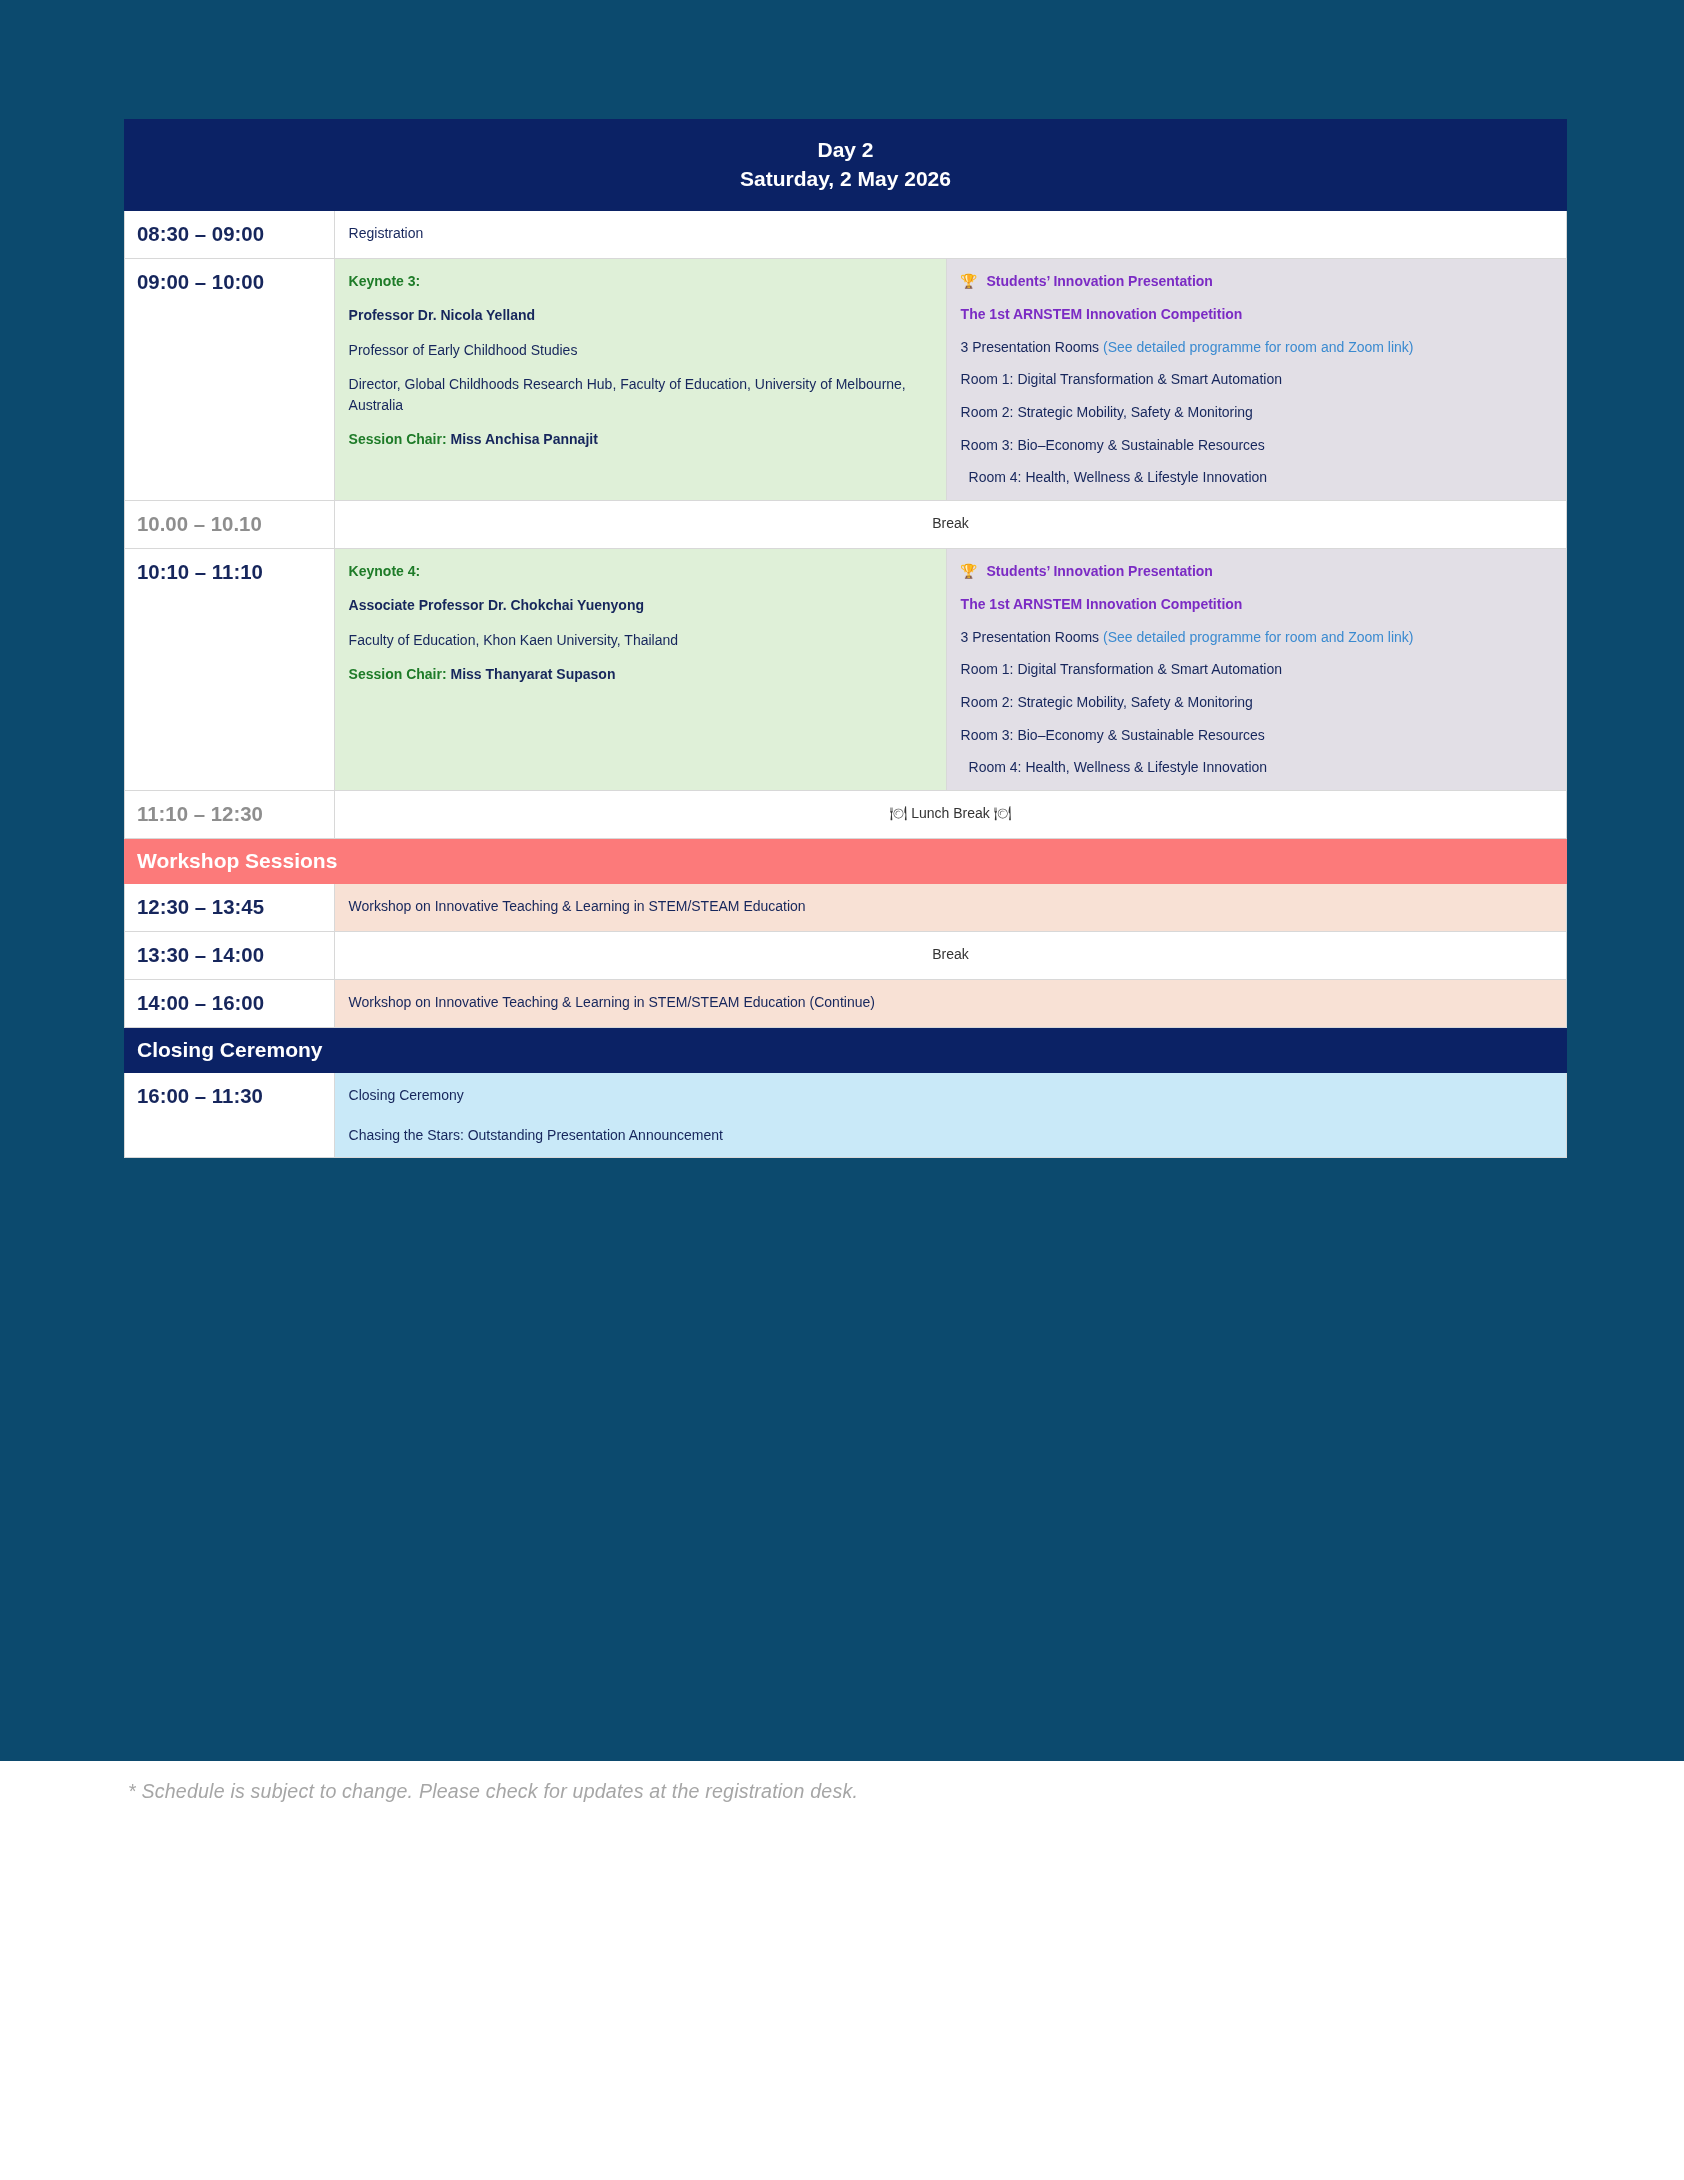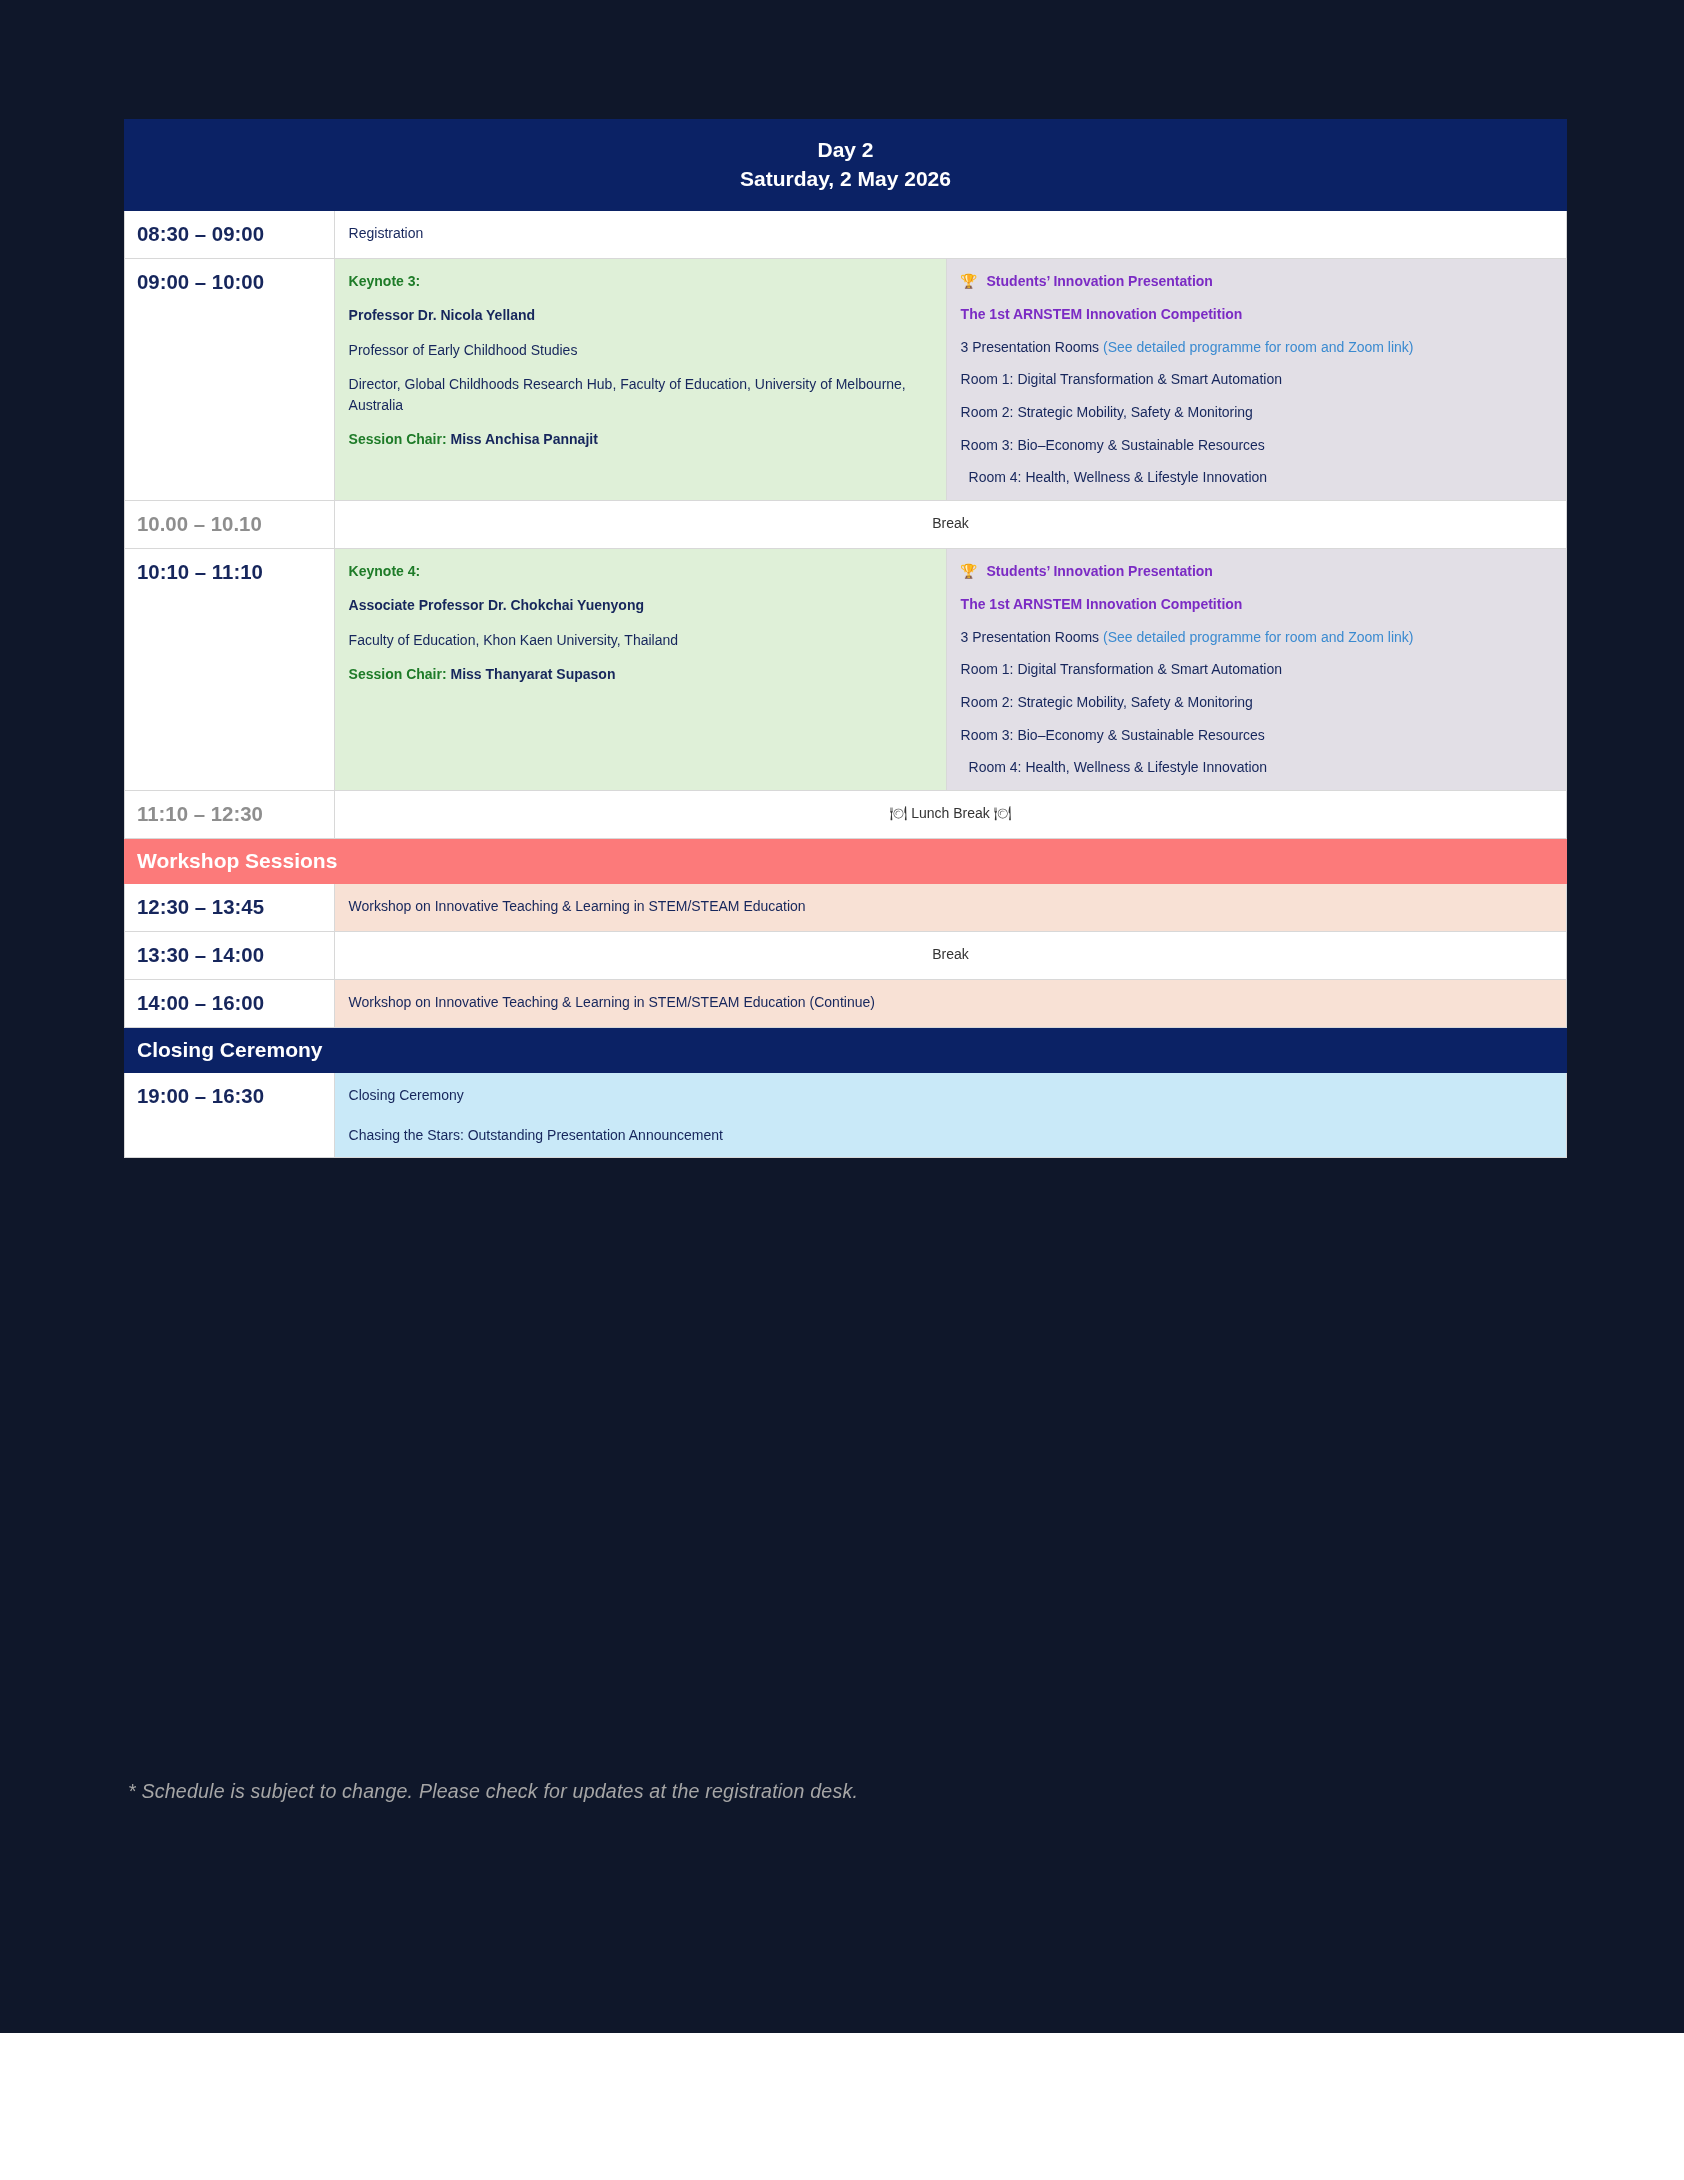--- a/index.html
+++ b/index.html
@@ -7,23 +7,23 @@
     margin: 0;
     padding: 0;
     background: #ffffff;
     width: 1685px;
     height: 2181px;
     font-family: "Liberation Sans", sans-serif;
   }
 
   .page {
     width: 1685px;
-    height: 2033px;
+    height: 1761px;
     position: relative;
-    background: #0f172a;
+    background: #0c4a6e;
   }
 
   .sheet {
     position: absolute;
     left: 124px;
     top: 119px;
     width: 1441px;
   }
 
   table.schedule {
@@ -244,21 +244,21 @@
         <tr>
           <td class="time bg-plain">14:00 – 16:00</td>
           <td class="cell bg-peach" colspan="2">Workshop on Innovative Teaching &amp; Learning in STEM/STEAM Education (Continue)</td>
         </tr>
 
         <tr>
           <td class="band band-navy" colspan="3">Closing Ceremony</td>
         </tr>
 
         <tr>
-          <td class="time bg-plain">19:00 – 16:30</td>
+          <td class="time bg-plain">16:00 – 11:30</td>
           <td class="cell bg-blue" colspan="2">
             <p class="closing-line">Closing Ceremony</p>
             <p class="closing-line">Chasing the Stars: Outstanding Presentation Announcement</p>
           </td>
         </tr>
 
       </tbody>
     </table>
   </div>
 

